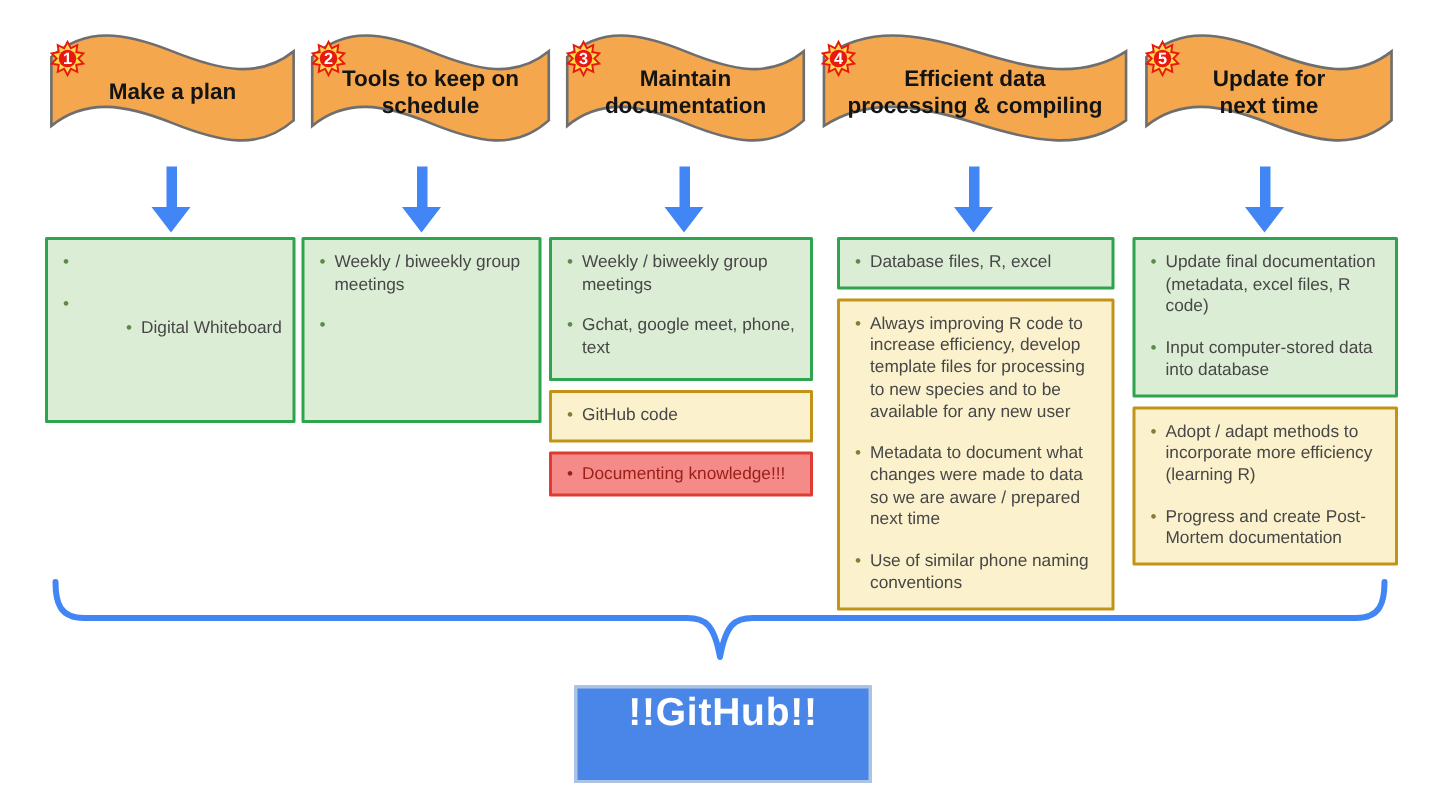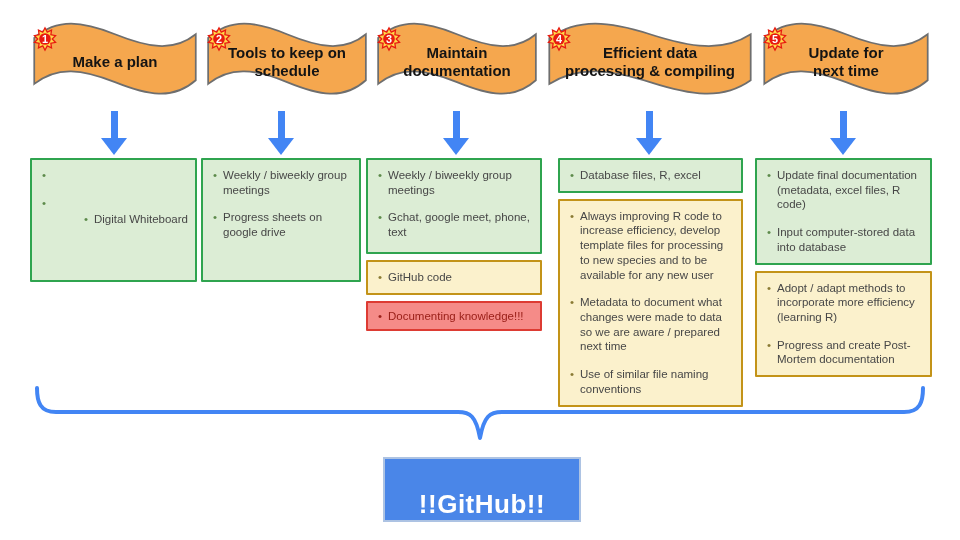--- a/index.html
+++ b/index.html
@@ -27,21 +27,21 @@
   .li + .li{margin-top:13px;}
   .li.l2{margin-top:2px;margin-left:42px;}
   .li .b{flex:0 0 16px;text-align:center;}
   .bx-green .b{color:#5c8a4a;}
   .bx-yellow .b{color:#8a7a33;}
   .bx-red .t,.bx-red .b{color:#9A2019;}
   .li .t{flex:1;}
   #brace{position:absolute;left:0;top:380px;width:960px;height:70px;}
   #github-box{
     position:absolute;left:383px;top:457px;width:194px;height:61px;
-    display:flex;align-items:flex-end;justify-content:center;
+    display:flex;align-items:flex-start;justify-content:center;
     font-size:26px;font-weight:bold;letter-spacing:0.5px;
   }
 </style>
 </head>
 <body>
 
 <div id="canvas">
   <div id="steps-layer">
       <div class="banner" style="left: 30px; width: 170px;">
         <svg class="wave" viewBox="0 0 200 100" preserveAspectRatio="none">
@@ -91,21 +91,20 @@
         <div class="head" style="border-top:17px solid #4285F4"></div>
       </div>
       <div class="col" style="left: 201px; width: 160px;">
         <div class="bx bx-green" style="min-height: 124px;">
           <div class="li">
             <span class="b">•</span>
             <span class="t">Weekly / biweekly group meetings</span>
           </div>
           <div class="li">
             <span class="b">•</span>
-            <span class="t">Progress sheets on google drive</span>
           </div>
         </div>
       </div>
       <div class="banner" style="left: 374px; width: 166px;">
         <svg class="wave" viewBox="0 0 200 100" preserveAspectRatio="none">
           <path d="M 5 26 C 32 4, 62 8, 100 22 C 138 36, 168 42, 195 22 L 195 72 C 168 94, 138 88, 100 74 C 62 60, 32 56, 5 76 Z" fill="#F5A74E" stroke="#6E6E6E" stroke-width="1.75" vector-effect="non-scaling-stroke"></path>
         </svg>
         <svg class="badge" viewBox="0 0 24 24">
           <polygon points="12,0.5 14.32,4.87 18.76,2.70 18.07,7.59 22.94,8.45 19.5,12 22.94,15.55 18.07,16.41 18.76,21.30 14.32,19.13 12,23.5 9.68,19.13 5.24,21.30 5.93,16.41 1.06,15.55 4.5,12 1.06,8.45 5.93,7.59 5.24,2.70 9.68,4.87" fill="#E81A10"></polygon>
           <polygon points="12,0.5 14.32,4.87 18.76,2.70 18.07,7.59 22.94,8.45 19.5,12 22.94,15.55 18.07,16.41 18.76,21.30 14.32,19.13 12,23.5 9.68,19.13 5.24,21.30 5.93,16.41 1.06,15.55 4.5,12 1.06,8.45 5.93,7.59 5.24,2.70 9.68,4.87" fill="#FFD94A" transform="translate(12 12) scale(0.78) translate(-12 -12)"></polygon>
@@ -171,21 +170,21 @@
           <div class="li">
             <span class="b">•</span>
             <span class="t">Always improving R code to increase efficiency, develop template files for processing to new species and to be available for any new user</span>
           </div>
           <div class="li">
             <span class="b">•</span>
             <span class="t">Metadata to document what changes were made to data so we are aware / prepared next time</span>
           </div>
           <div class="li">
             <span class="b">•</span>
-            <span class="t">Use of similar file naming conventions</span>
+            <span class="t">Use of similar phone naming conventions</span>
           </div>
         </div>
       </div>
       <div class="banner" style="left: 760px; width: 172px;">
         <svg class="wave" viewBox="0 0 200 100" preserveAspectRatio="none">
           <path d="M 5 26 C 32 4, 62 8, 100 22 C 138 36, 168 42, 195 22 L 195 72 C 168 94, 138 88, 100 74 C 62 60, 32 56, 5 76 Z" fill="#F5A74E" stroke="#6E6E6E" stroke-width="1.75" vector-effect="non-scaling-stroke"></path>
         </svg>
         <svg class="badge" viewBox="0 0 24 24">
           <polygon points="12,0.5 14.32,4.87 18.76,2.70 18.07,7.59 22.94,8.45 19.5,12 22.94,15.55 18.07,16.41 18.76,21.30 14.32,19.13 12,23.5 9.68,19.13 5.24,21.30 5.93,16.41 1.06,15.55 4.5,12 1.06,8.45 5.93,7.59 5.24,2.70 9.68,4.87" fill="#E81A10"></polygon>
           <polygon points="12,0.5 14.32,4.87 18.76,2.70 18.07,7.59 22.94,8.45 19.5,12 22.94,15.55 18.07,16.41 18.76,21.30 14.32,19.13 12,23.5 9.68,19.13 5.24,21.30 5.93,16.41 1.06,15.55 4.5,12 1.06,8.45 5.93,7.59 5.24,2.70 9.68,4.87" fill="#FFD94A" transform="translate(12 12) scale(0.78) translate(-12 -12)"></polygon>

